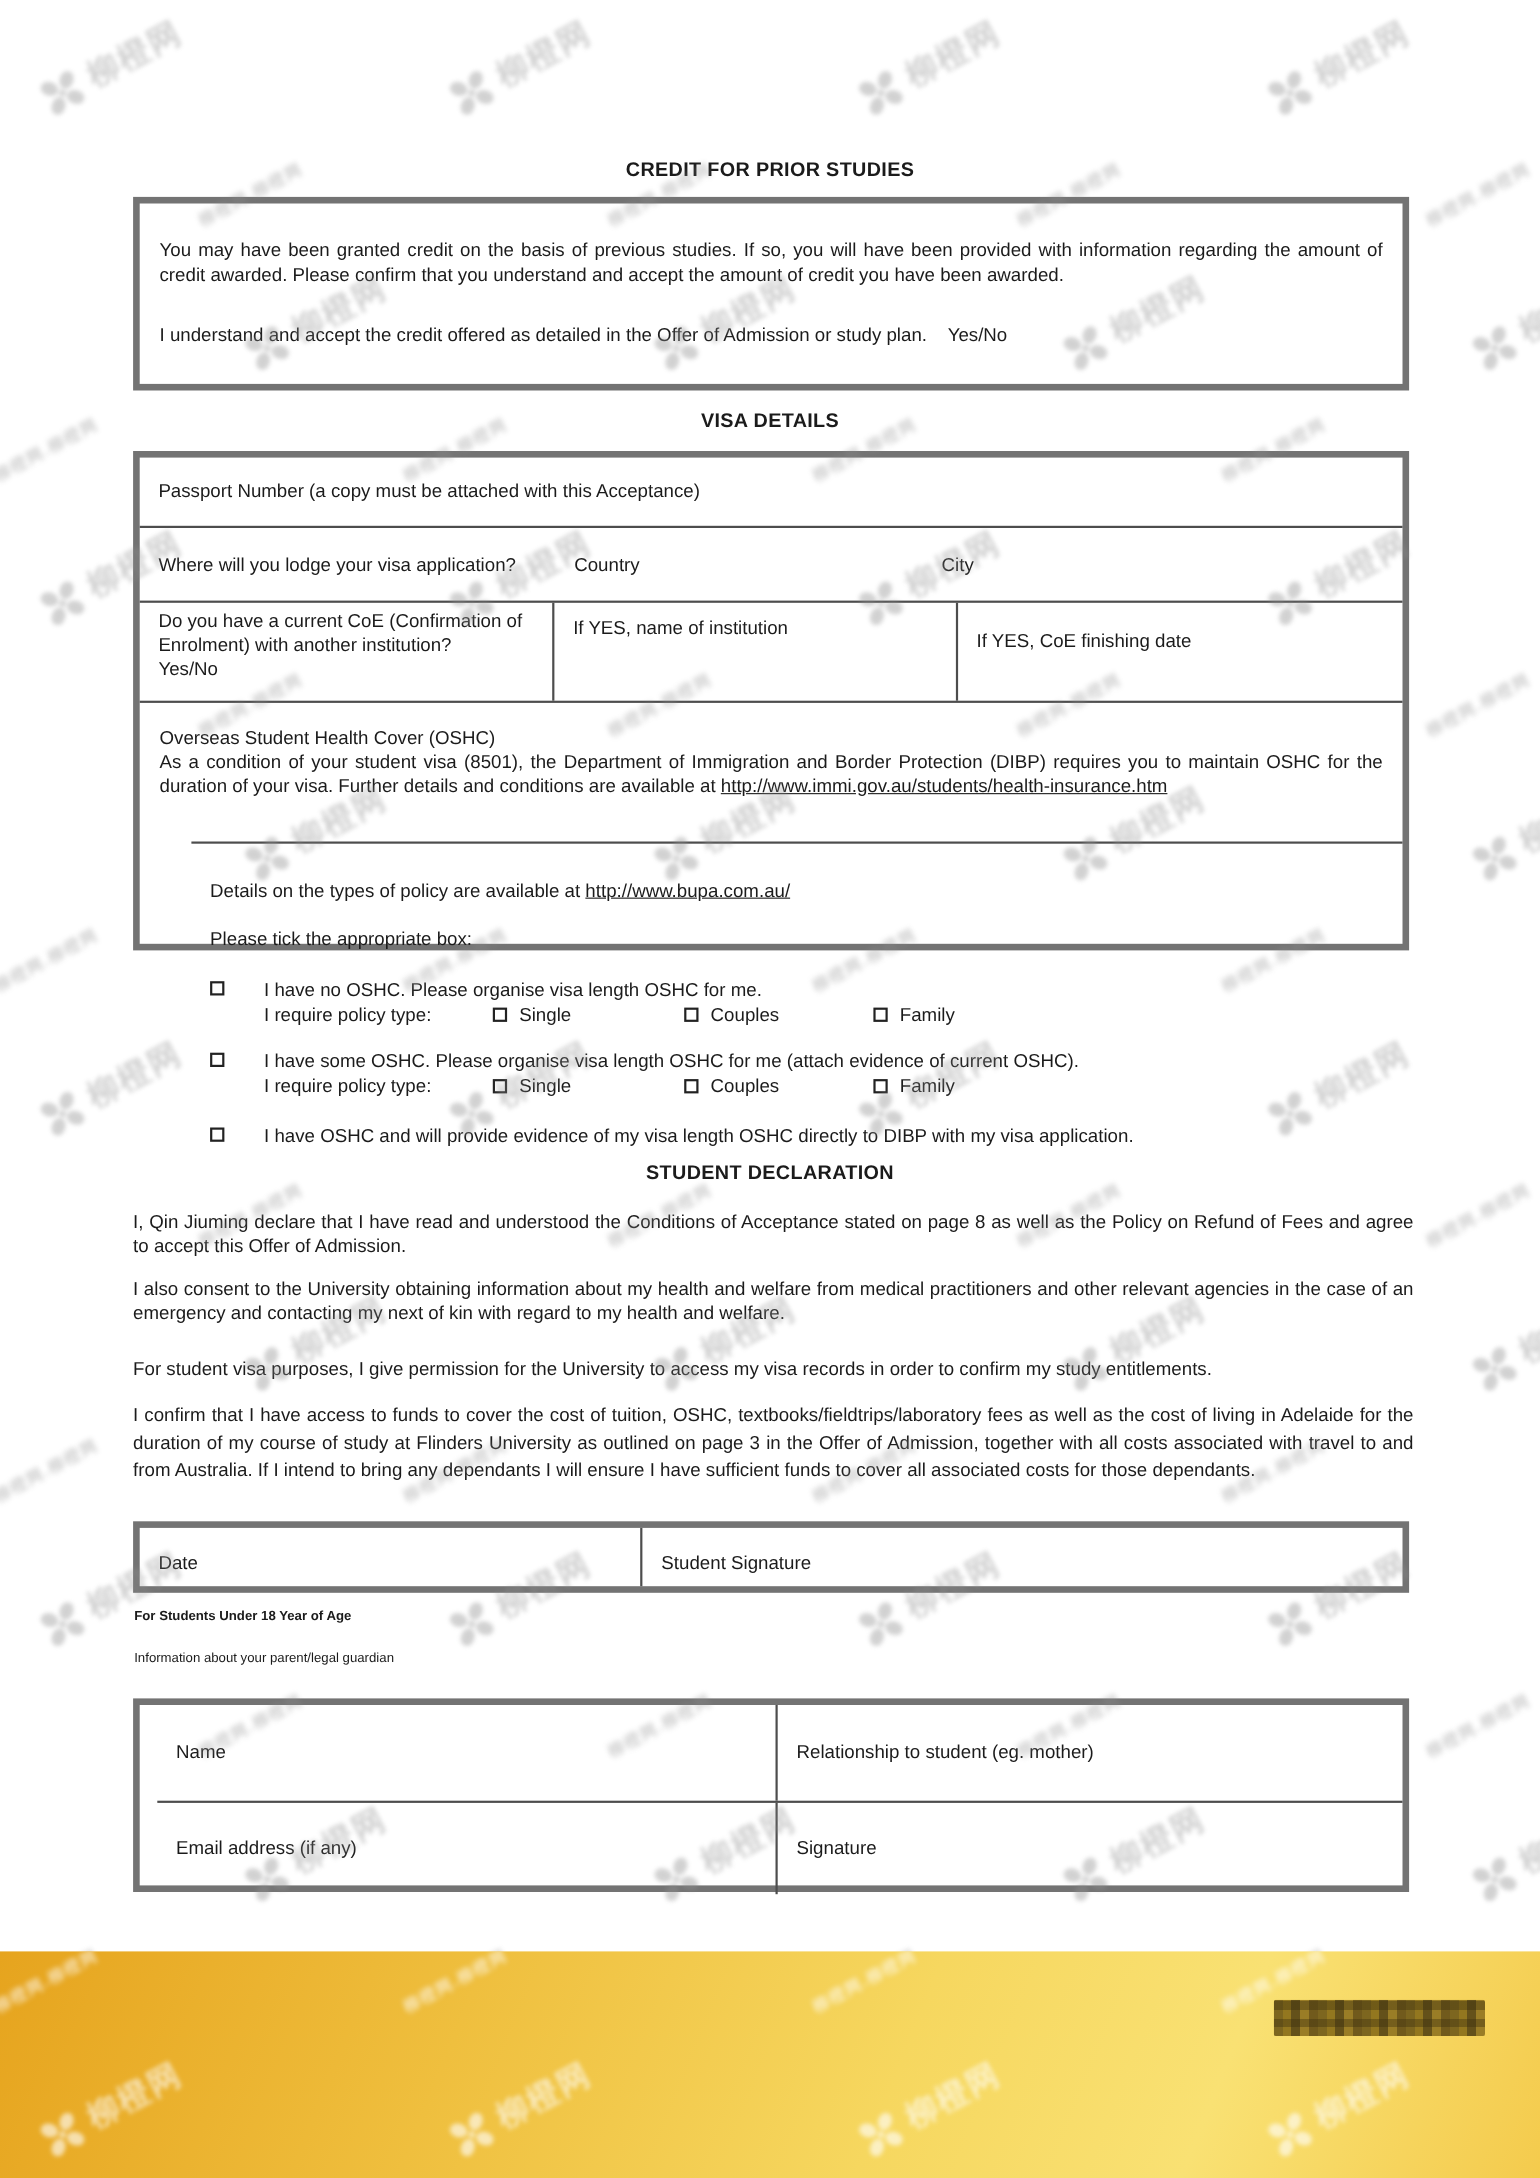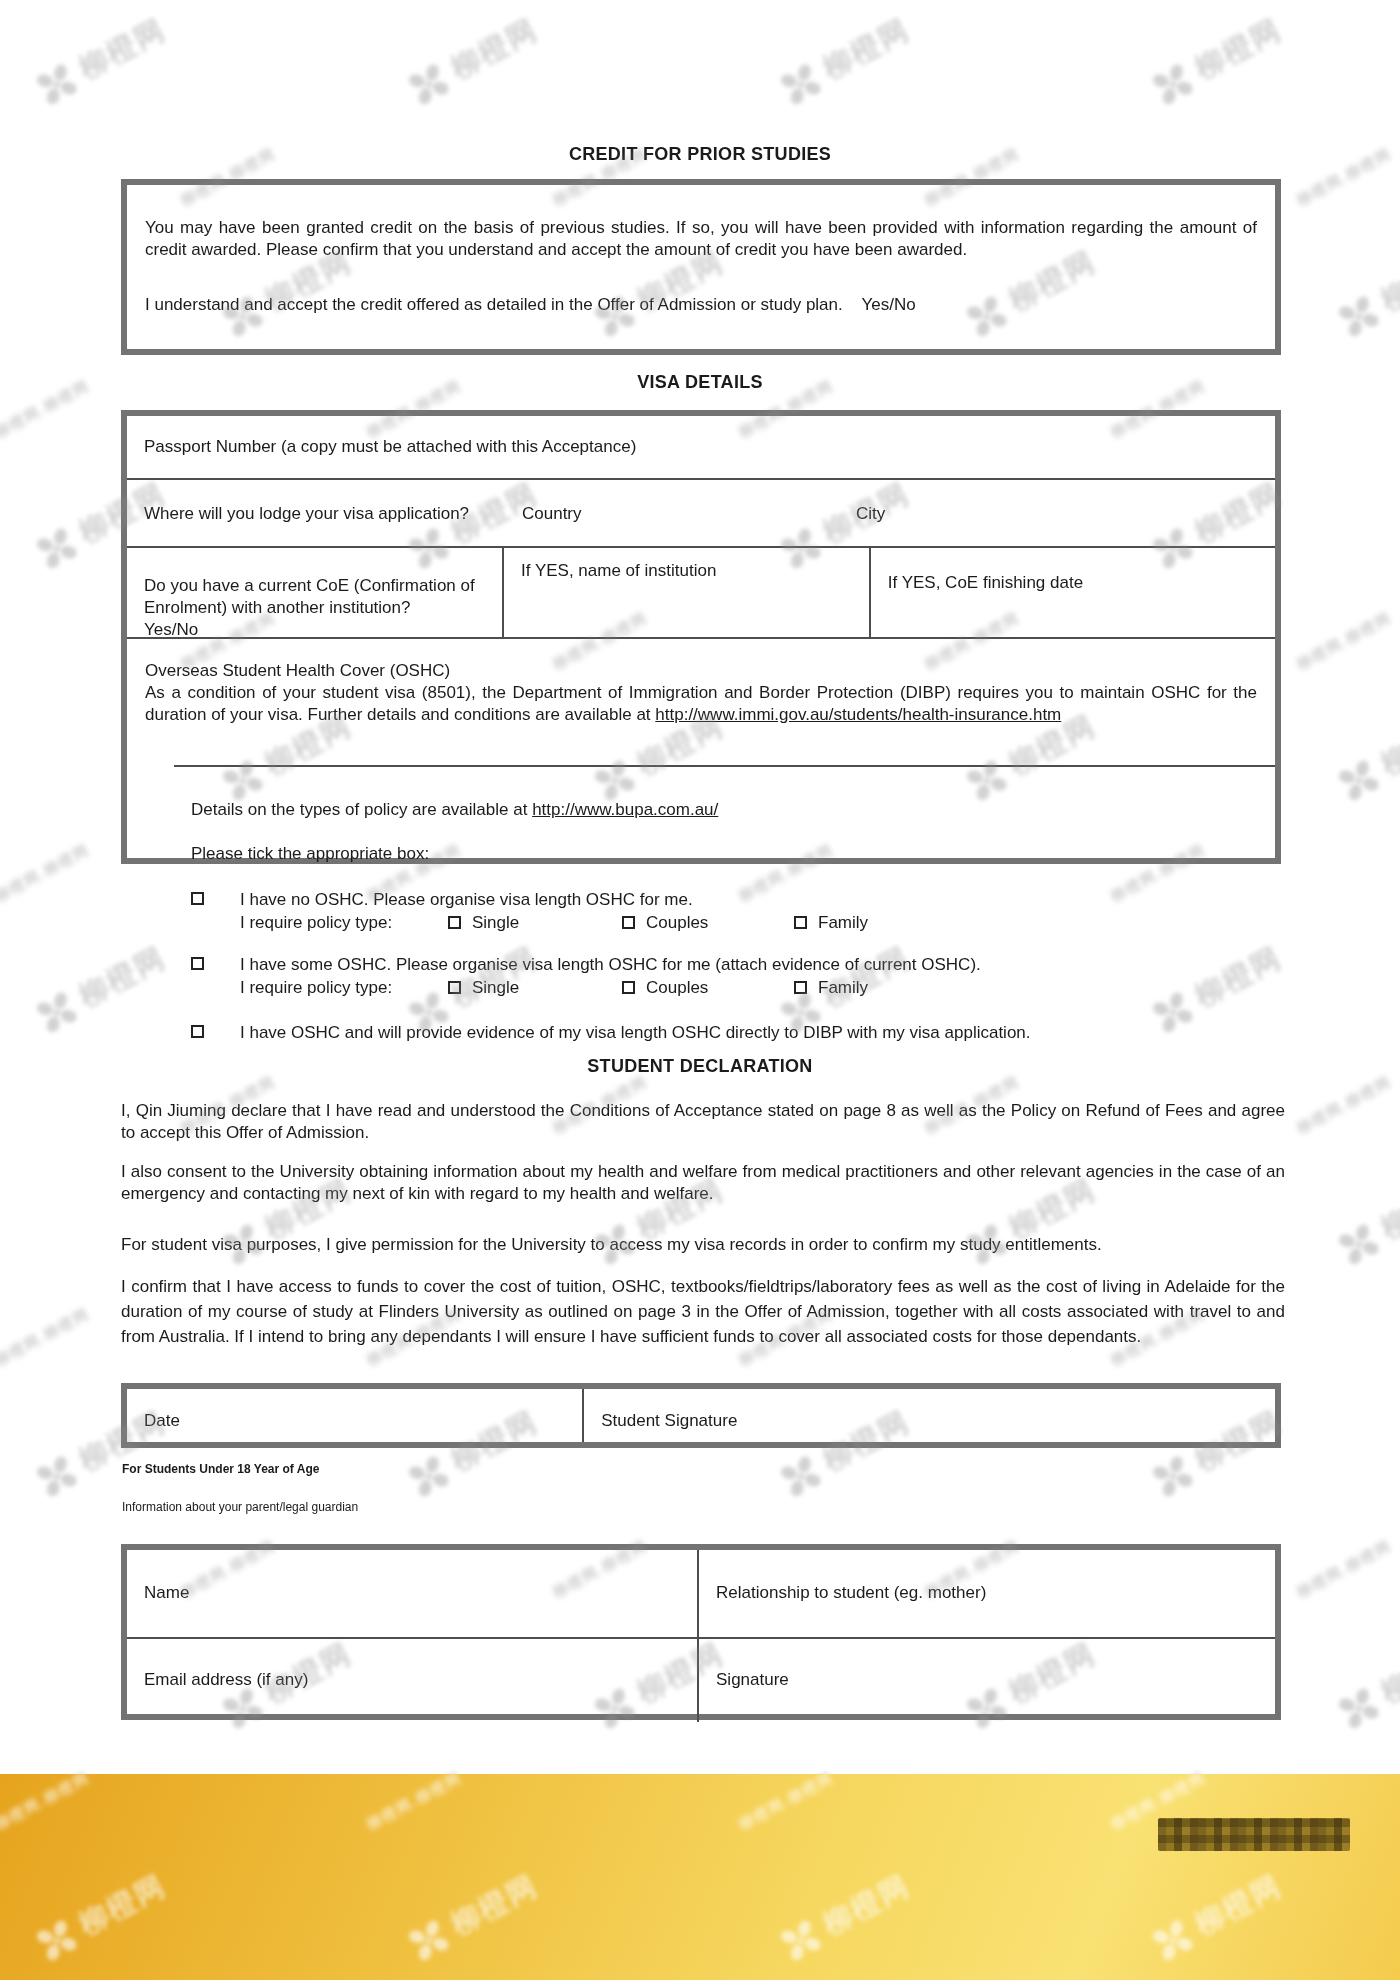--- a/index.html
+++ b/index.html
@@ -99,21 +99,21 @@
     </div>
 
     <div class="vrow" style="height:68px;">
       <span class="abs" style="left:17px; top:23px;">Where will you lodge your visa application?</span>
       <span class="abs" style="left:395px; top:23px;">Country</span>
       <span class="abs" style="left:729px; top:23px;">City</span>
     </div>
 
     <div class="vrow" style="height:91px;">
       <div class="cellflex">
-        <div class="cell" style="width:380px; padding:27px 14px 0 17px;">
+        <div class="cell" style="width:380px; padding:6px 14px 0 17px;">
           <span>Do you have a current CoE (Confirmation of Enrolment) with another institution?</span>
           <span style="display:block;">Yes/No</span>
         </div>
         <div class="cell" style="width:372px;">
           <span class="cell-label" style="top:12px;">If YES, name of institution</span>
         </div>
         <div class="cell" style="width:412px;">
           <span class="cell-label" style="top:24px;">If YES, CoE finishing date</span>
         </div>
       </div>
@@ -173,21 +173,21 @@
       </div>
       <div class="cell" style="width:700px;">
         <span class="cell-label" style="top:21px;">Student Signature</span>
       </div>
     </div>
   </div>
 
   <div class="b17" style="top:1462px; font-weight:bold;">For Students Under 18 Year of Age</div>
   <div class="b17" style="top:1500px;">Information about your parent/legal guardian</div>
 
-  <div class="box" style="top:1544px; height:176px;">
+  <div class="box" style="top:1544px; height:176px;padding-left:16px;">
     <div class="vrow first" style="height:87px;">
       <div class="cellflex">
         <div class="cell" style="width:576px;">
           <span class="cell-label" style="top:32px;">Name</span>
         </div>
         <div class="cell" style="width:584px;">
           <span class="cell-label" style="top:32px;">Relationship to student (eg. mother)</span>
         </div>
       </div>
     </div>

